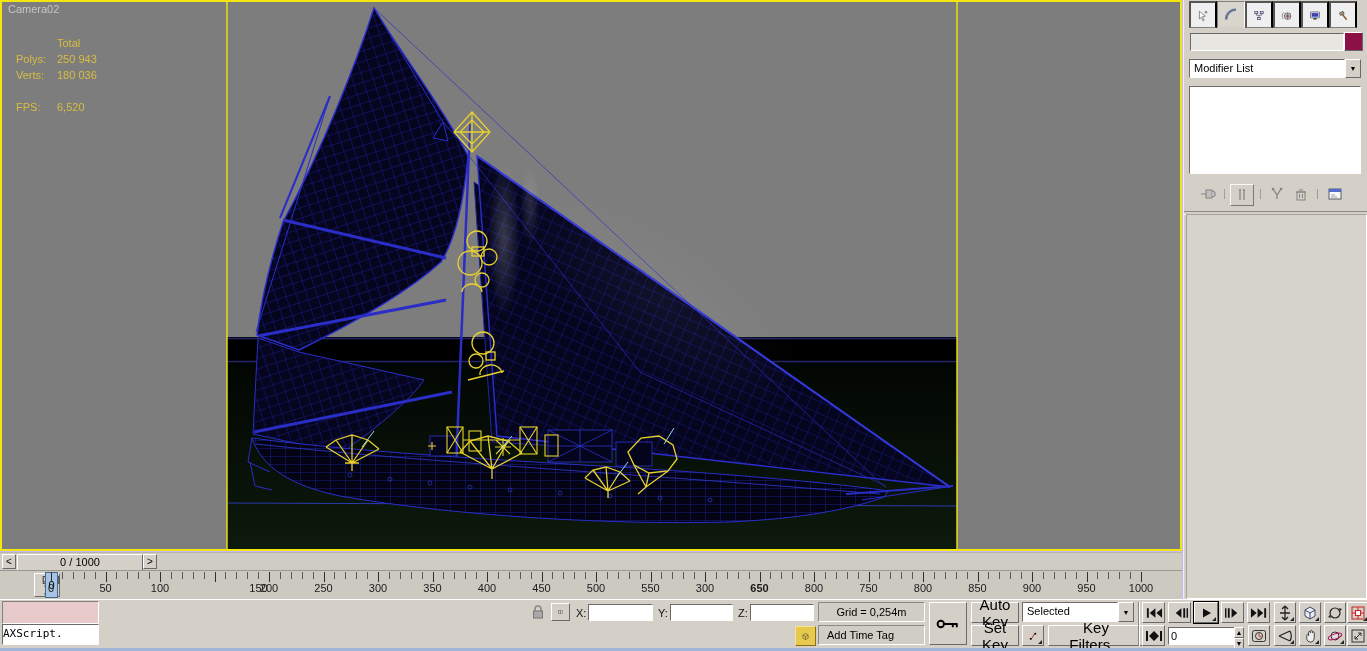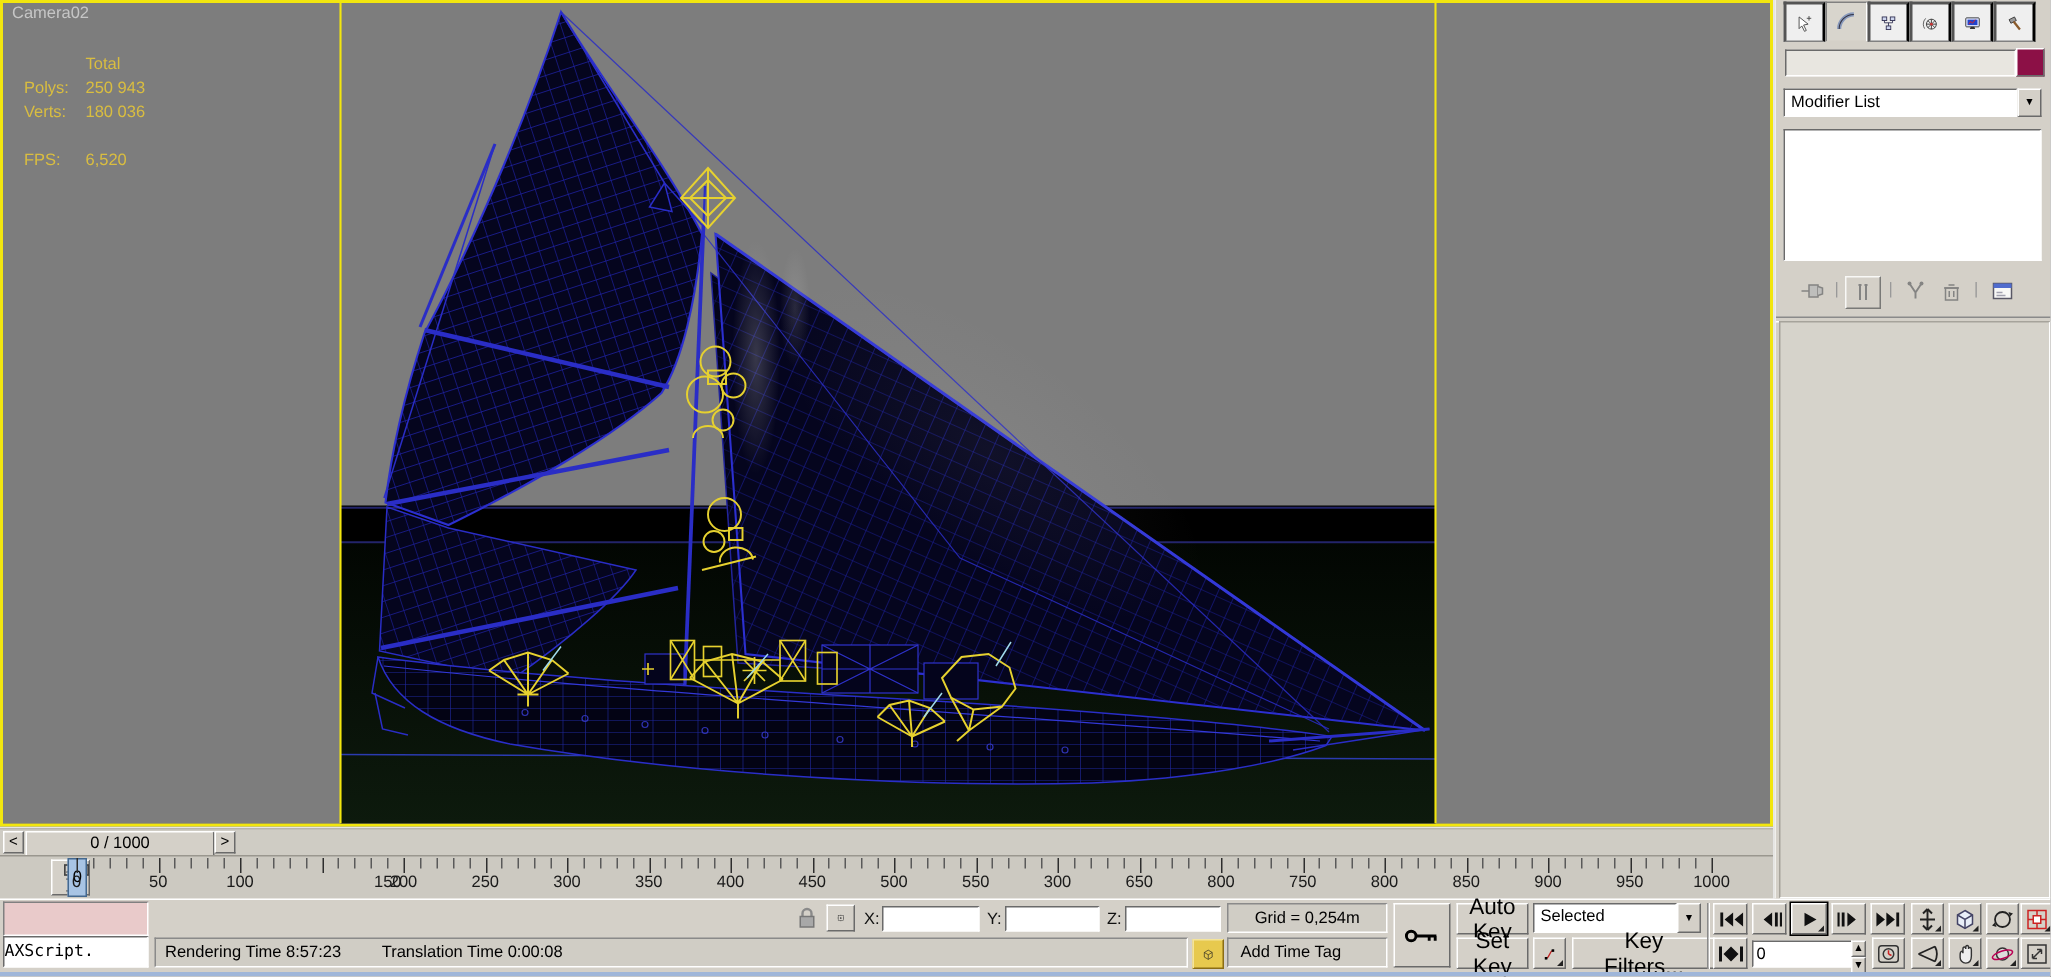--- a/index.html
+++ b/index.html
@@ -1,16 +1,16 @@
 <!DOCTYPE html>
 <html><head>
 <meta charset="utf-8">
 <style>
   html,body{margin:0;padding:0;}
-  #root{position:relative;width:1367px;height:651px;background:#e5e5e5;font-family:"Liberation Sans",sans-serif;font-size:11px;color:#000;overflow:hidden;user-select:none;}
+  #root{position:relative;width:1367px;height:651px;background:#c4b5fd;font-family:"Liberation Sans",sans-serif;font-size:11px;color:#000;overflow:hidden;user-select:none;}
   
   .raised{background:#d4d0c8;border:1px solid;border-color:#ffffff #6a6a6a #6a6a6a #ffffff;}
   .sunken{background:#cfccc4;border:1px solid;border-color:#808080 #ffffff #ffffff #808080;}
   .white-sunken{background:#ffffff;border:1px solid;border-color:#6a6a6a #ffffff #ffffff #6a6a6a;}
   .pane{background:#d0cdc5;border:1px solid;border-color:#8a8a8a #ffffff #ffffff #8a8a8a;}
   .center{display:flex;align-items:center;justify-content:center;}
   
   #viewport{position:absolute;left:0;top:0;width:1182px;height:551px;border:2px solid #f2e60e;box-sizing:border-box;background:#7d7d7d;}
   #viewport svg{position:absolute;left:0;top:0;}
   .vp-label{position:absolute;left:6px;top:1px;color:#c6c6c6;}
@@ -288,21 +288,21 @@
       <div class="tick" style="left: 672.3px;"></div>
       <div class="tick" style="left: 683.2px;"></div>
       <div class="tick" style="left: 694.1px;"></div>
       <div class="tick major" style="left: 705px;"></div>
       <div class="tick-label" style="left: 705px;">300</div>
       <div class="tick" style="left: 715.9px;"></div>
       <div class="tick" style="left: 726.8px;"></div>
       <div class="tick" style="left: 737.7px;"></div>
       <div class="tick" style="left: 748.6px;"></div>
       <div class="tick major" style="left: 759.5px;"></div>
-      <div class="tick-label" style="left: 759.5px;">650</div>
+      <div class="tick-label" style="left: 759.5px; font-weight: bold;">650</div>
       <div class="tick" style="left: 770.4px;"></div>
       <div class="tick" style="left: 781.3px;"></div>
       <div class="tick" style="left: 792.2px;"></div>
       <div class="tick" style="left: 803.1px;"></div>
       <div class="tick major" style="left: 814px;"></div>
       <div class="tick-label" style="left: 814px;">800</div>
       <div class="tick" style="left: 824.9px;"></div>
       <div class="tick" style="left: 835.8px;"></div>
       <div class="tick" style="left: 846.7px;"></div>
       <div class="tick" style="left: 857.6px;"></div>
@@ -337,24 +337,20 @@
       <div class="tick" style="left: 1119.2px;"></div>
       <div class="tick" style="left: 1130.1px;"></div>
       <div class="tick major" style="left: 1141px;"></div>
       <div class="tick-label" style="left: 1141px;">1000</div>
     </div>
 
   <div id="statusbar">
     <div class="sunken" style="left:2px;top:1px;width:95px;height:21px;background:#e9caca"></div>
     <div class="white-sunken mono" style="left:2px;top:24px;width:95px;height:19px;line-height:18px;overflow:hidden">AXScript.</div>
 
-    <div class="pane info-pane" style="left:103px;top:25px;width:689px;height:20px;box-sizing:border-box">
-      <span style="padding-left:6px">Rendering Time  8:57:23</span>
-      <span style="padding-left:24px">Translation Time  0:00:08</span>
-    </div>
 
     <span style="left:531px;top:4px">
       <svg width="14" height="16" viewBox="0 0 14 16">
         <path d="M4,7 V5 a3,3 0 0 1 6,0 V7" fill="none" stroke="#8a8a8a" stroke-width="1.6"></path>
         <rect x="2.5" y="7" width="9" height="7" fill="#a8a8a8" stroke="#777"></rect>
       </svg>
     </span>
     <button class="raised center" style="left:551px;top:3px;width:19px;height:18px">
       <svg width="14" height="14" viewBox="0 0 16 16">
         <rect x="2.5" y="2.5" width="11" height="11" fill="none" stroke="#333"></rect>

